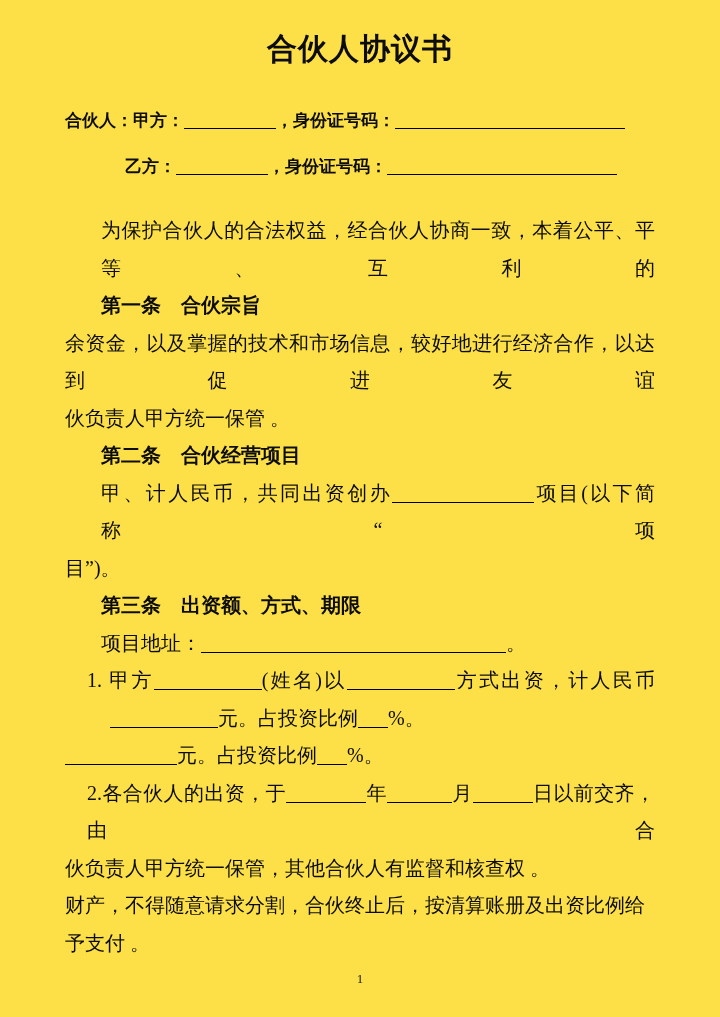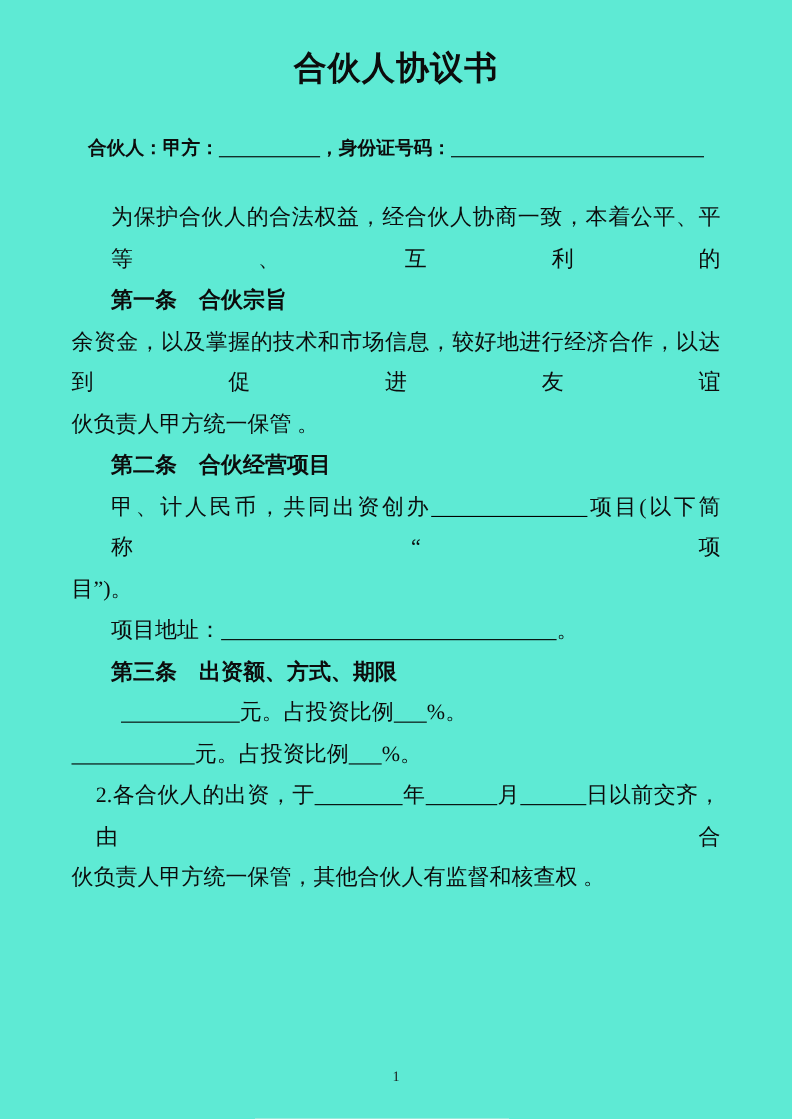--- a/index.html
+++ b/index.html
@@ -2,40 +2,40 @@
 <html><head>
 <meta charset="utf-8">
 <style>
   * { box-sizing: border-box; }
   html, body { margin: 0; padding: 0; background: #e8e8e8; }
   .page {
     position: relative;
     width: 720px;
     height: 1017px;
     margin: 0 auto;
-    background: #5eead4;
+    background: #fde047;
     color: #0c0c0c;
     font-family: "Liberation Serif", "DejaVu Serif", serif;
-    padding: 40px 65px 0 65px;
+    padding: 26px 65px 0 65px;
     overflow: hidden;
   }
   .doc-title {
     margin: 0;
     text-align: center;
     font-size: 30px;
     font-weight: 700;
     line-height: 46px;
     letter-spacing: 1px;
   }
   .parties {
     margin-top: 26px;
     font-size: 17px;
     font-weight: 700;
   }
-  .party-line { line-height: 46px; text-align: center; }
+  .party-line { line-height: 46px; }
   .indent-party { padding-left: 60px; }
 
   .blank {
     display: inline-block;
     height: 14px;
     border-bottom: 1.5px solid #000;
     vertical-align: -3px;
   }
 
   .doc-body {
@@ -61,42 +61,45 @@
 </style>
 </head>
 <body>
 
 <div class="page">
 
   <div class="doc-title">合伙人协议书</div>
 
   <div class="parties">
     <div class="party-line"><span>合伙人：</span><span>甲方：</span><span class="blank" style="width:92px"></span><span>，身份证号码：</span><span class="blank" style="width:230px"></span></div>
+    <div class="party-line indent-party"><span>乙方：</span><span class="blank" style="width:92px"></span><span>，身份证号码：</span><span class="blank" style="width:230px"></span></div>
   </div>
 
   <div class="doc-body">
 
     <div class="line j ind">为保护合伙人的合法权益，经合伙人协商一致，本着公平、平等、互利的</div>
 
     <div class="line heading ind">第一条　合伙宗旨</div>
     <div class="line j">余资金，以及掌握的技术和市场信息，较好地进行经济合作，以达到促进友谊</div>
     <div class="line">伙负责人甲方统一保管 。</div>
 
     <div class="line heading ind">第二条　合伙经营项目</div>
     <div class="line j ind"><span>甲、计人民币，共同出资创办</span><span class="blank" style="width:142px"></span><span>项目(以下简称“项</span></div>
     <div class="line">目”)。</div>
+    <div class="line heading ind">第三条　出资额、方式、期限</div>
+
     <div class="line ind"><span>项目地址：</span><span class="blank" style="width:305px"></span><span>。</span></div>
 
-    <div class="line heading ind">第三条　出资额、方式、期限</div>
-
+    <div class="line j ind-sm"><span>1. 甲方</span><span class="blank" style="width:108px"></span><span>(姓名)以</span><span class="blank" style="width:108px"></span><span>方式出资，计人民币</span></div>
     <div class="line ind-lg"><span class="blank" style="width:108px"></span><span>元。占投资比例</span><span class="blank" style="width:30px"></span><span>%。</span></div>
 
     <div class="line"><span class="blank" style="width:112px"></span><span>元。占投资比例</span><span class="blank" style="width:30px"></span><span>%。</span></div>
 
     <div class="line j ind-sm"><span>2.各合伙人的出资，于</span><span class="blank" style="width:80px"></span><span>年</span><span class="blank" style="width:65px"></span><span>月</span><span class="blank" style="width:60px"></span><span>日以前交齐，由合</span></div>
     <div class="line">伙负责人甲方统一保管，其他合伙人有监督和核查权 。</div>
 
+    <div class="line">财产，不得随意请求分割，合伙终止后，按清算账册及出资比例给予支付 。</div>
 
   </div>
 
   <div class="page-num">1</div>
 
 </div>
 
 </body></html>

